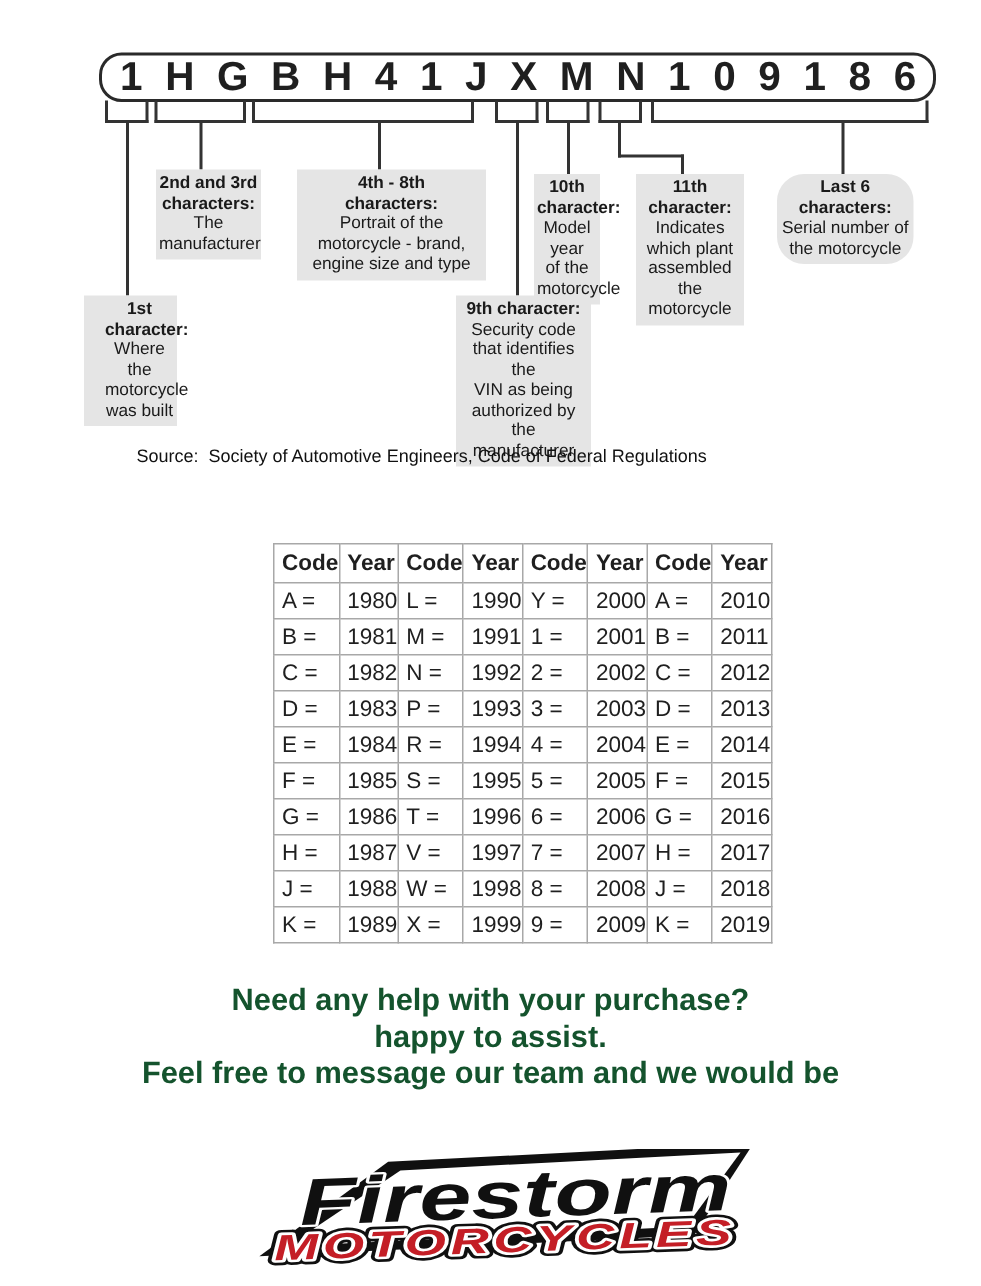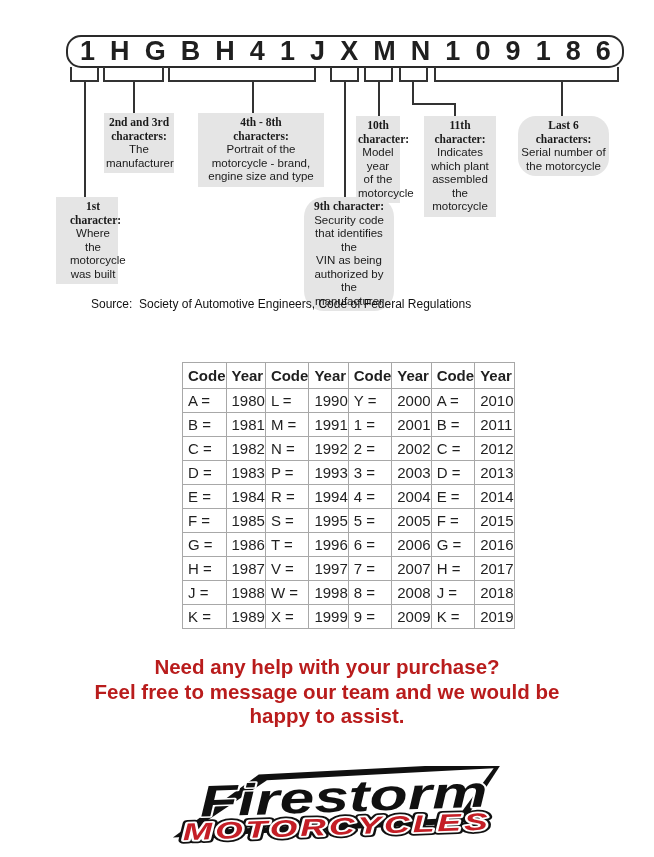--- a/index.html
+++ b/index.html
@@ -32,40 +32,40 @@
   .d4{left:344px;top:82px;height:115px;}
   .d5{left:378px;top:82px;height:34px;}
   .d6a{left:412px;top:82px;height:23px;}
   .d6b{left:412px;top:103px;width:44px;}
   .d6c{left:454px;top:103px;height:13px;}
   .d7{left:561px;top:82px;height:34px;}
 
   
   .lb{position:absolute;background:#e5e5e5;text-align:center;font-size:11.5px;
       line-height:13.5px;color:#1a1a1a;padding:3px 2px;box-sizing:border-box;}
-  .lb .t{font-weight:bold;font-family:Liberation Serif, serif;}
+  .lb .t{font-weight:bold;}
   .lb-first{left:56px;top:197px;width:62px;padding-left:14px;}
   .lb-second{left:104px;top:113px;width:70px;}
   .lb-fourth{left:198px;top:113px;width:126px;}
-  .lb-ninth{left:304px;top:197px;width:90px;border-radius:20px;}
+  .lb-ninth{left:304px;top:197px;width:90px;}
   .lb-tenth{left:356px;top:116px;width:44px;}
   .lb-eleventh{left:424px;top:116px;width:72px;}
   .lb-last6{left:518px;top:116px;width:91px;border-radius:18px;}
 
   .source{position:absolute;left:55px;top:297px;font-size:12px;color:#111;white-space:pre-wrap;margin-left:36px;}
 
   
   .year-table{position:absolute;left:182px;top:362px;border-collapse:collapse;
               font-size:15px;color:#1f1f1f;background:#fff;}
   .year-table th,.year-table td{border:1px solid #a8a8a8;width:31px;height:23px;
               padding:0 0 0 5px;text-align:left;white-space:nowrap;font-weight:normal;}
   .year-table th{font-weight:bold;height:25px;}
 
   .help{position:absolute;left:0;top:655px;width:654px;text-align:center;
-        font-size:20.5px;font-weight:bold;line-height:24.5px;color:#b91c1c;}
+        font-size:20.5px;font-weight:bold;line-height:24.5px;color:#14532d;}
 
   .logo{position:absolute;left:156px;top:766px;width:352px;height:86px;}
 </style>
 </head>
 <body>
 
 <div id="page">
 
   <div class="vin-box">
     <span class="vin-char">1</span>
@@ -276,22 +276,22 @@
         <td>9 =</td>
         <td>2009</td>
         <td>K =</td>
         <td>2019</td>
       </tr>
     </tbody>
   </table>
 
   <div class="help">
     <div>Need any help with your purchase?</div>
+    <div>happy to assist.</div>
     <div>Feel free to message our team and we would be</div>
-    <div>happy to assist.</div>
   </div>
 
   <div class="logo">
     <svg width="352" height="86" viewBox="0 0 352 86" xmlns="http://www.w3.org/2000/svg">
       <g transform="rotate(-2,176,43)">
         <polygon points="104,6 348,2 306,62 16,66" fill="#101010"></polygon>
         <polygon points="112,12 339,8 301,56 35,60" fill="#ffffff"></polygon>
         <text x="44" y="46" font-family="Liberation Sans, sans-serif" font-style="italic" font-weight="bold" font-size="44" fill="#101010" stroke="#ffffff" stroke-width="3" paint-order="stroke" stroke-linejoin="round" textLength="288" lengthAdjust="spacingAndGlyphs">Firestorm</text>
         <text x="26" y="69" font-family="Liberation Sans, sans-serif" font-style="italic" font-weight="bold" font-size="24" letter-spacing="2" fill="none" stroke="#101010" stroke-width="7" stroke-linejoin="round" textLength="308" lengthAdjust="spacingAndGlyphs">MOTORCYCLES</text>
         <text x="26" y="69" font-family="Liberation Sans, sans-serif" font-style="italic" font-weight="bold" font-size="24" letter-spacing="2" fill="none" stroke="#ffffff" stroke-width="3.5" stroke-linejoin="round" textLength="308" lengthAdjust="spacingAndGlyphs">MOTORCYCLES</text>

